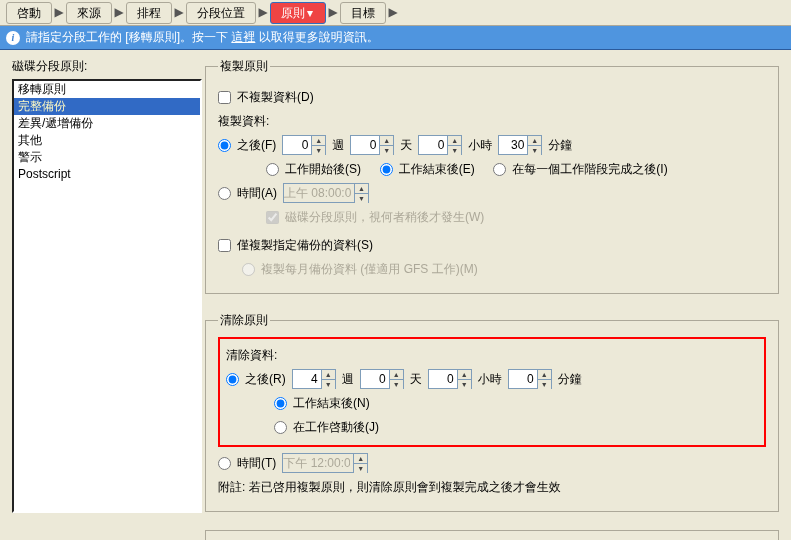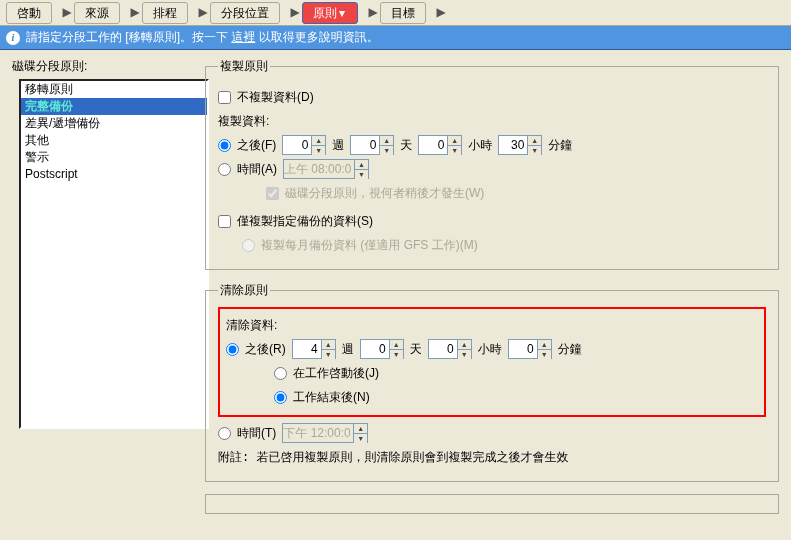--- a/index.html
+++ b/index.html
@@ -1,61 +1,61 @@
 <!DOCTYPE html>
 <html><head>
 <meta charset="utf-8">
 <style>
   * { box-sizing: border-box; margin: 0; padding: 0; }
   body { font-family: "Microsoft JhengHei", "PMingLiU", Tahoma, sans-serif; font-size: 12px; background: #ece9d8; width: 791px; height: 540px; overflow: hidden; color: #000; }
 
   
   .crumbs { display: flex; align-items: center; background: #ece9d8; height: 26px; border-bottom: 1px solid #aca899; padding-left: 4px; }
-  .crumb { display: flex; align-items: center; gap: 8px; }
+  .crumb { display: flex; align-items: center; }
   .crumb-btn { background: #ece9d8; border: 1px solid #aca899; border-radius: 3px; padding: 2px 10px; margin: 0 2px; line-height: 16px; cursor: default; }
   .crumb-btn.active { background: #ef4444; color: #fff; border-color: #2f6ebf; }
   .crumb-sep { width: 10px; text-align: center; color: #555; font-family: Tahoma; }
   .crumb-sub { display:inline-block; width:10px; text-align:center; color:#fff; }
 
   
   .info { display: flex; align-items: center; background: #4f95df; color: #fff; height: 24px; padding: 0 6px; border-bottom: 1px solid #2b5a9b; }
   .info-icon { width: 14px; height: 14px; border-radius: 50%; background: #fff; color: #3b7ed0; font-weight: bold; font-family: Georgia, serif; font-style: italic; text-align: center; line-height: 14px; font-size: 10px; margin-right: 6px; }
   .info a { color: #fff; text-decoration: underline; }
 
   
   .main { display: flex; height: calc(540px - 26px - 24px); }
   .left { width: 205px; padding: 8px 6px 8px 12px; }
   .left-label { margin-bottom: 4px; }
-  .listbox { width: 190px; height: 350px; background: #fff; border: 2px inset #fff; border-top-color: #777; border-left-color: #777; overflow: hidden; margin-left: 7px; }
+  .listbox { width: 190px; height: 434px; background: #fff; border: 2px inset #fff; border-top-color: #777; border-left-color: #777; overflow: hidden; }
   .listbox .item { padding: 1px 4px; line-height: 15px; cursor: default; }
-  .listbox .item.sel { background: #316ac5; color: #5eead4; font-weight: bold; }
+  .listbox .item.sel { background: #316ac5; color: #fef9c3; }
 
   .right { flex: 1; padding: 8px 12px 8px 0; overflow: hidden; }
 
-  fieldset { border: 1px solid #aca899; padding: 8px 12px 10px 12px; margin-bottom: 12px; }
+  fieldset { border: 1px solid #aca899; padding: 8px 12px 10px 12px; margin-bottom: 18px; }
   legend { padding: 0 2px; }
 
   .row { display: flex; align-items: center; gap: 6px; margin: 4px 0; min-height: 20px; }
   .indent { margin-left: 24px; }
   .indent2 { margin-left: 48px; }
 
   .chk, .rad { width: 13px; height: 13px; }
   label.dis { color: #aca899; }
 
   .spin { display: inline-flex; align-items: center; border: 1px solid #7f9db9; background: #fff; height: 20px; }
   .spin input { width: 28px; height: 18px; border: 0; text-align: right; padding-right: 3px; font: inherit; outline: none; }
   .spin .ar { display: flex; flex-direction: column; width: 14px; height: 18px; }
   .spin .ar span { flex: 1; border-left: 1px solid #7f9db9; background: #ece9d8; font-size: 7px; line-height: 9px; text-align: center; cursor: default; user-select: none; color:#444; }
   .spin .ar span:first-child { border-bottom: 1px solid #7f9db9; }
   .spin.dis { background: #ece9d8; }
   .spin.dis input { background: #ece9d8; color: #aca899; }
 
   .redbox { border: 2px solid #f00; padding: 2px 6px 4px 6px; margin: 0 0 6px 0; }
 
-  .note { margin-top: 4px; font-family: Liberation Mono, monospace; }
+  .note { margin-top: 4px; }
 </style>
 </head>
 <body>
 
 <div class="crumbs">
   <div class="crumb">
       <div class="crumb-btn"><span>啓動</span></div>
       <span class="crumb-sep">▶</span>
     </div>
   <div class="crumb">
@@ -144,20 +144,30 @@
         <span class="spin">
             <input value="30" style="">
             <span class="ar">
               <span>▲</span>
               <span>▼</span>
             </span>
           </span>
         <span>分鐘</span>
       </div>
 
+      <div class="row indent2">
+        <input type="radio" class="rad" name="copyWhen" style="">
+        <label>工作開始後(S)</label>
+        &nbsp;&nbsp;
+        <input type="radio" class="rad" name="copyWhen" checked="" style="">
+        <label>工作結束後(E)</label>
+        &nbsp;&nbsp;
+        <input type="radio" class="rad" name="copyWhen" style="">
+        <label>在每一個工作階段完成之後(I)</label>
+      </div>
 
       <div class="row">
         <input type="radio" class="rad" name="copyTiming" style="">
         <label>時間(A)</label>
         <span class="spin dis">
             <input disabled="" style="width: 70px;" value="上午 08:00:00">
             <span class="ar">
               <span>▲</span>
               <span>▼</span>
             </span>
@@ -213,26 +223,26 @@
           <span class="spin">
               <input value="0" style="">
               <span class="ar">
                 <span>▲</span>
                 <span>▼</span>
               </span>
             </span>
           <span>分鐘</span>
         </div>
         <div class="row indent2">
+          <input type="radio" class="rad" name="purgeWhen" checked="" style="">
+          <label>工作結束後(N)</label>
+        </div>
+        <div class="row indent2">
           <input type="radio" class="rad" name="purgeWhen" style="">
           <label>在工作啓動後(J)</label>
-        </div>
-        <div class="row indent2">
-          <input type="radio" class="rad" name="purgeWhen" checked="" style="">
-          <label>工作結束後(N)</label>
         </div>
       </div>
 
       <div class="row">
         <input type="radio" class="rad" name="purgeTiming" style="">
         <label>時間(T)</label>
         <span class="spin dis">
             <input disabled="" style="width: 70px;" value="下午 12:00:00">
             <span class="ar">
               <span>▲</span>

